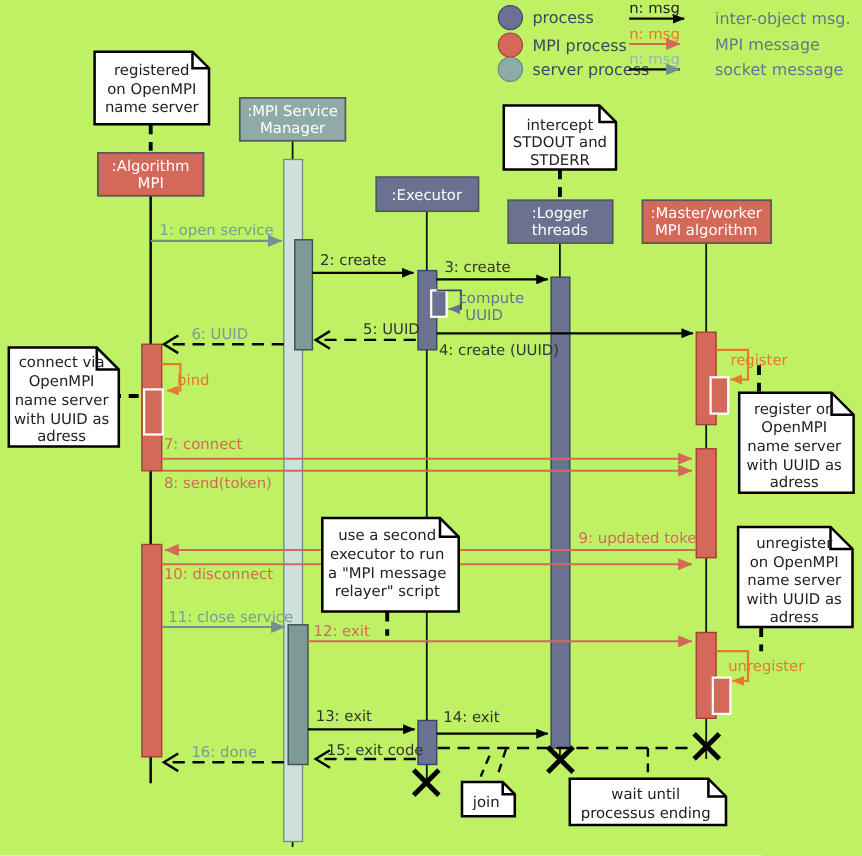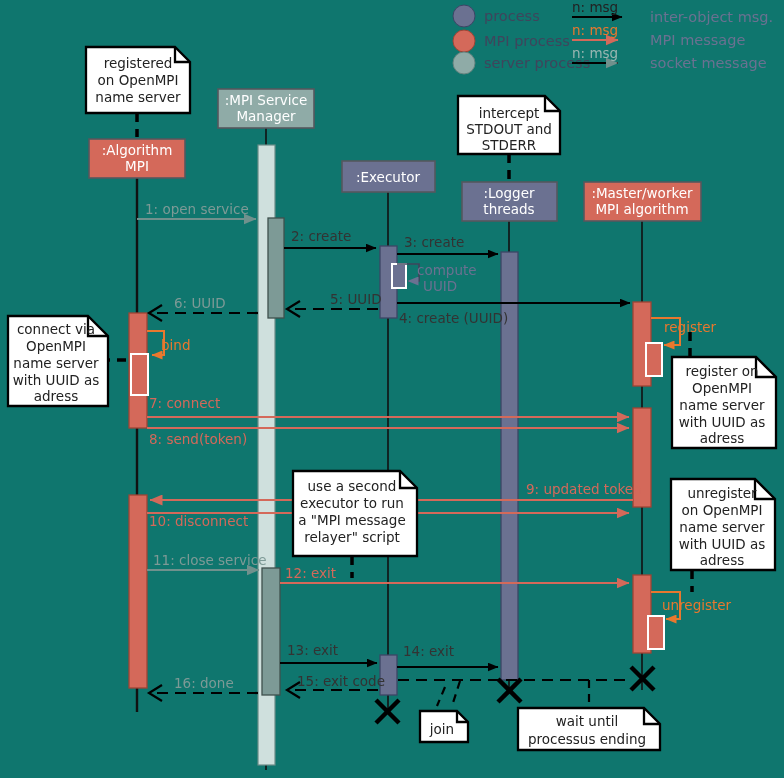--- a/index.html
+++ b/index.html
@@ -1,17 +1,17 @@
 <!DOCTYPE html>
 <html><head>
 <meta charset="utf-8">
 <style>
   html,body{margin:0;padding:0;background:#ffffff;}
   body{font-family:"DejaVu Sans","Liberation Sans",sans-serif;}
-  #canvas{position:relative;width:784px;height:778px;overflow:hidden;background:#0f766e;}
+  #canvas{position:relative;width:784px;height:778px;overflow:hidden;background:#bef264;}
   svg#diagram{position:absolute;left:0;top:0;width:784px;height:778px;}
   .lbl{font-family:"DejaVu Sans","Liberation Sans",sans-serif;}
 </style>
 </head>
 <body>
 
 <div id="canvas">
 <svg id="diagram" viewBox="0 0 784 778" xmlns="http://www.w3.org/2000/svg">
 
   <defs>

